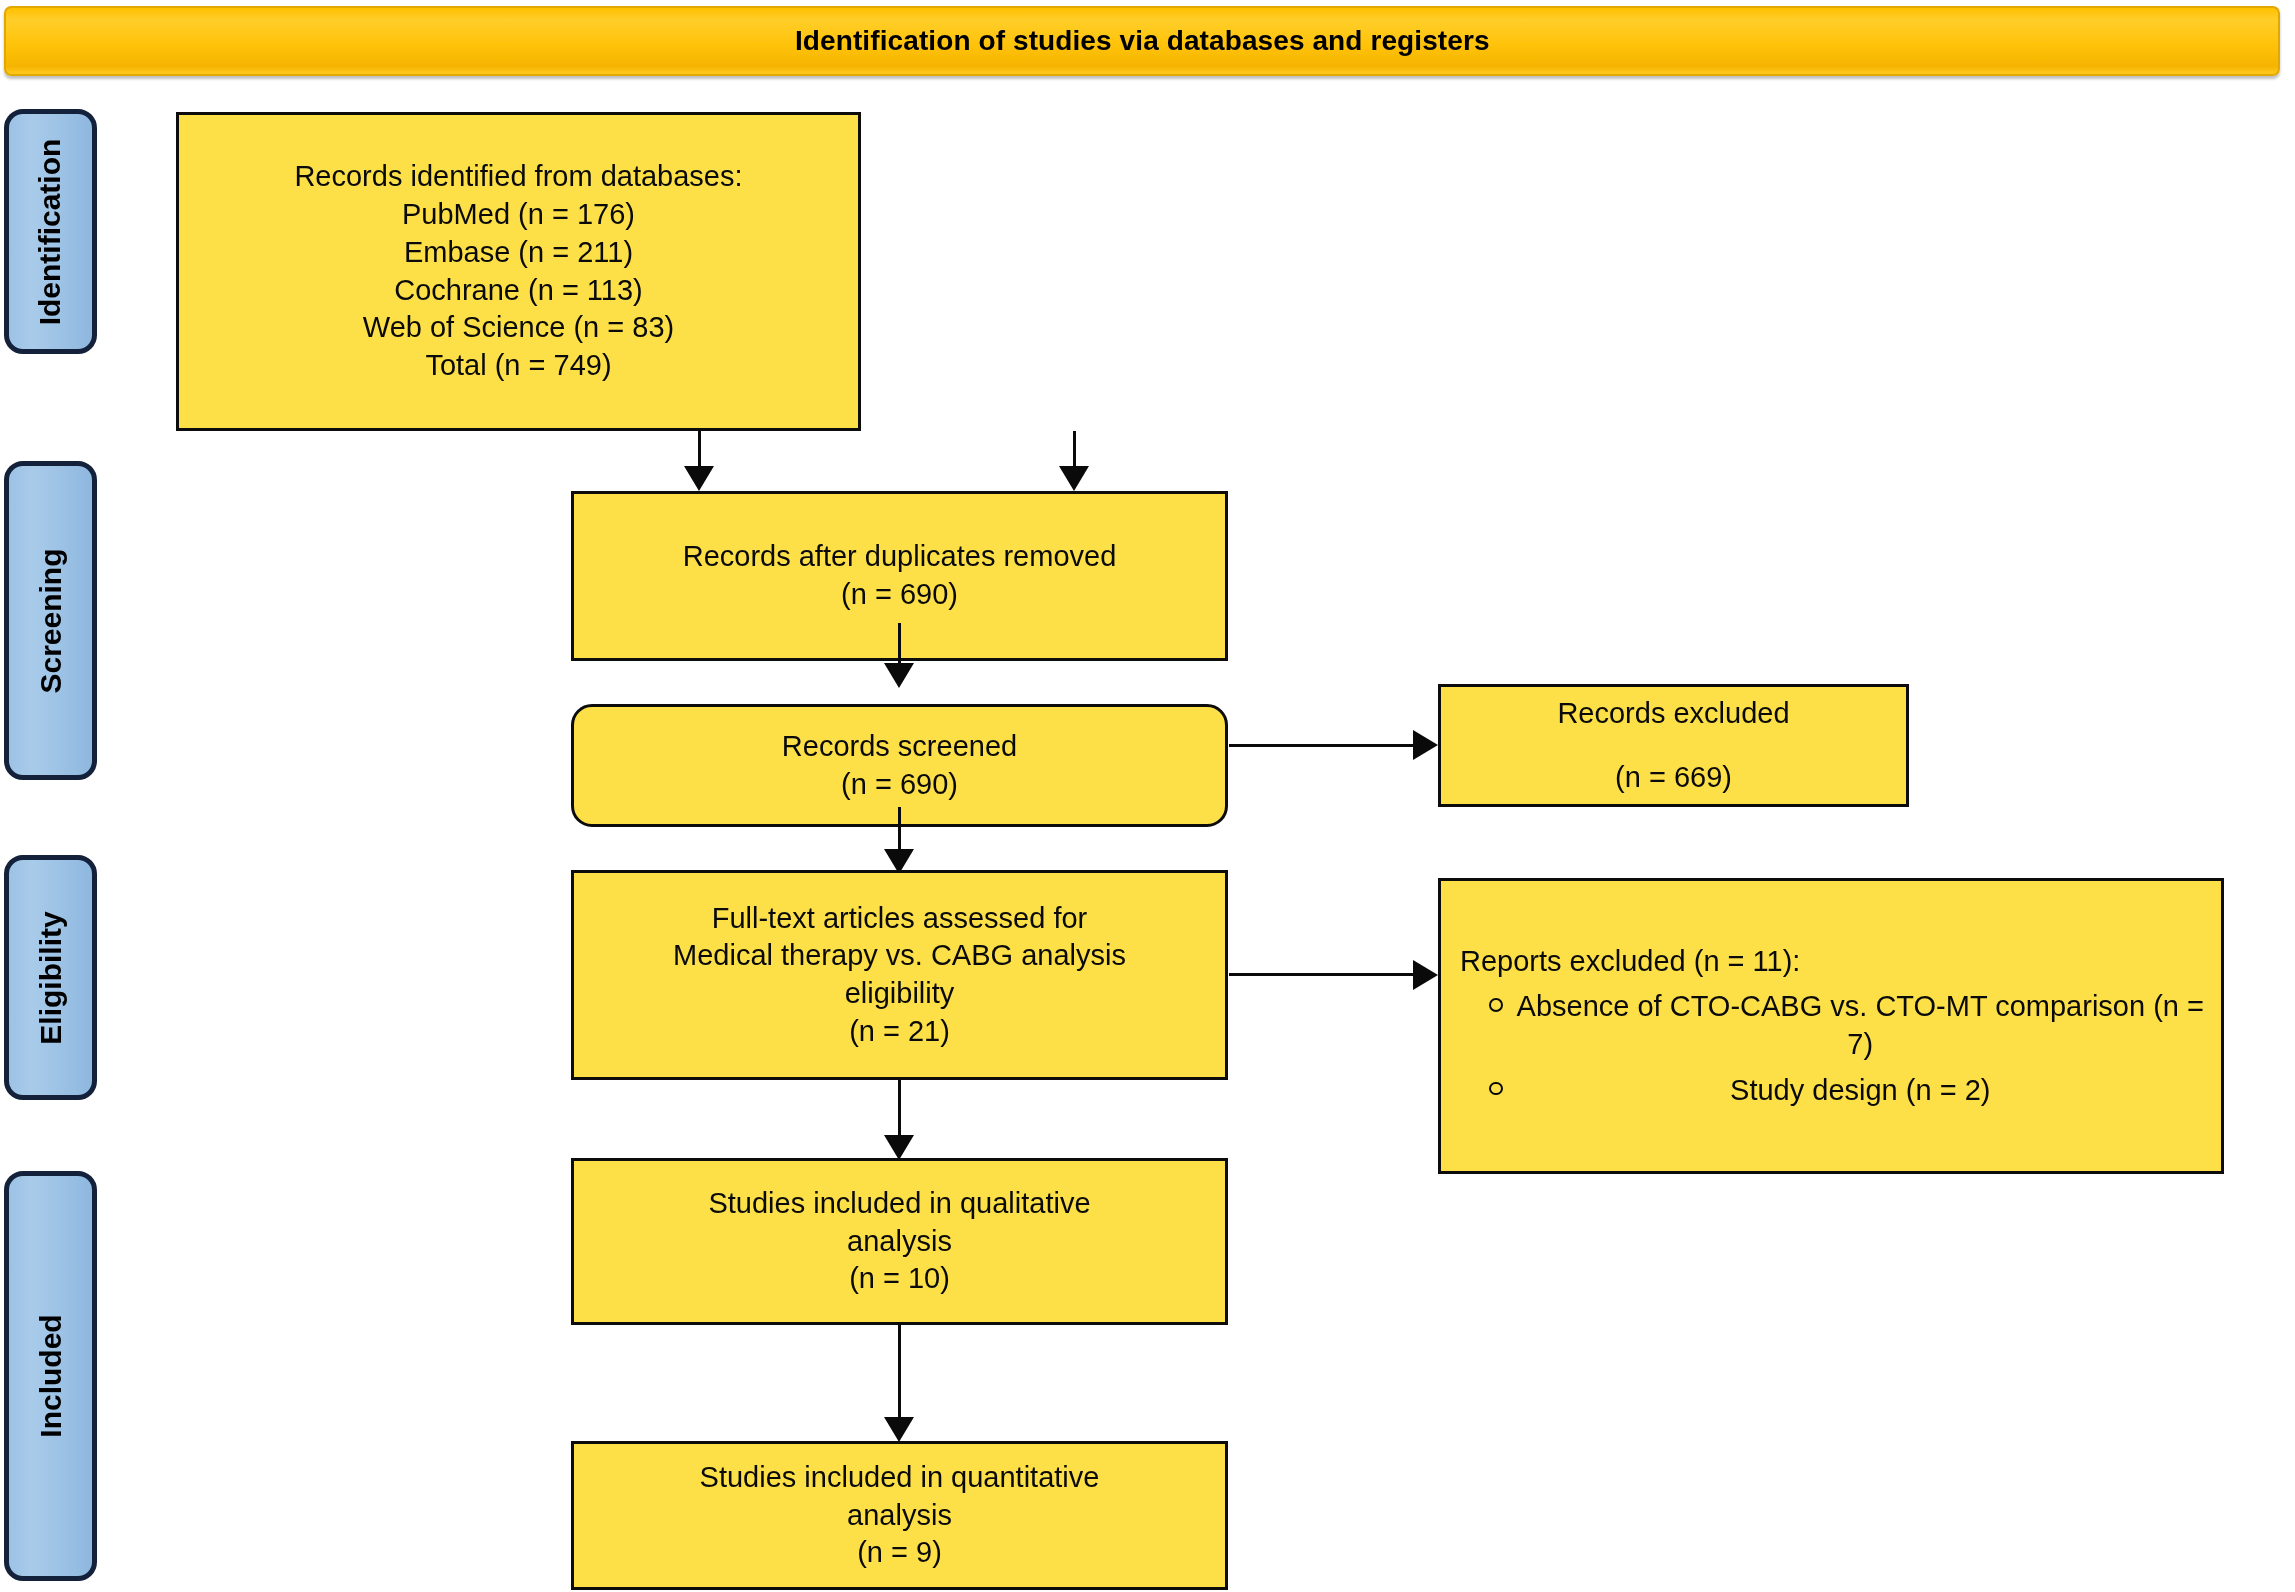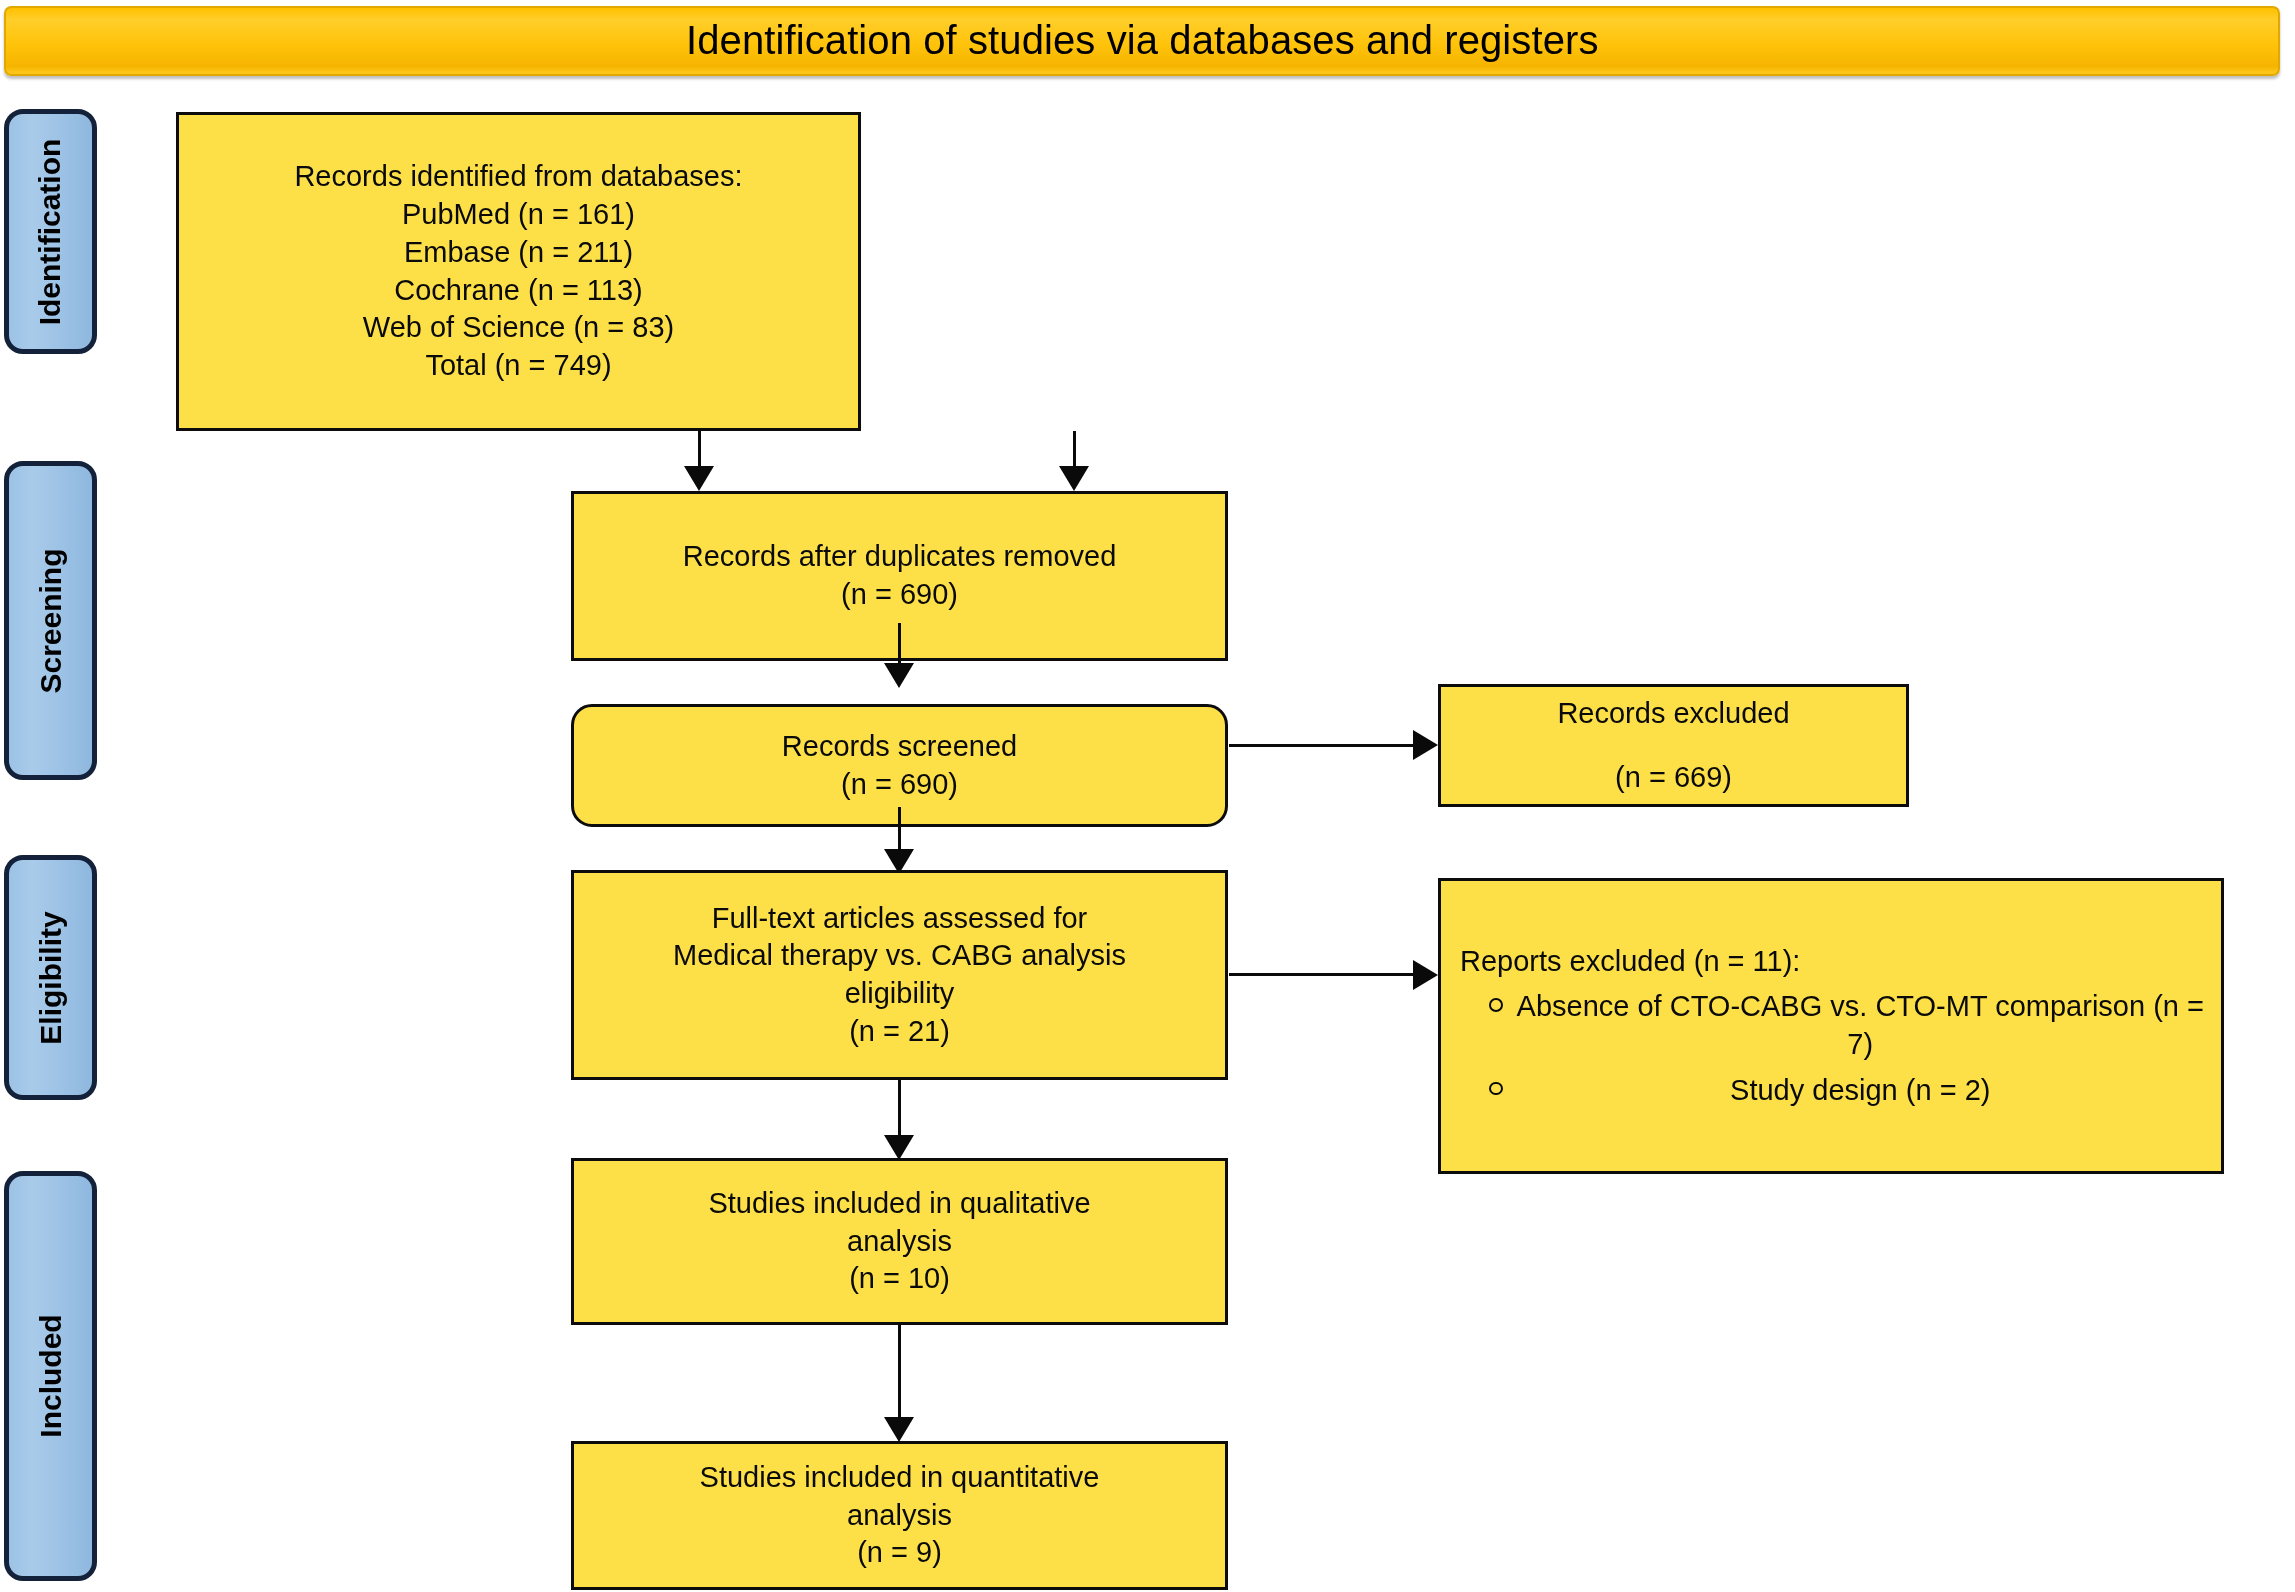--- a/index.html
+++ b/index.html
@@ -29,22 +29,22 @@
                 #FFC000 0%, #FFCE2A 18%, #FFC30A 55%, #F5B400 88%, #FFC81E 100%);
     border: 2.2px solid #E0A800;
     border-radius: 7.2px;
     box-sizing: border-box;
     display: flex;
     align-items: center;
     justify-content: center;
     box-shadow: 0 2.2px 2.9px rgba(0,0,0,0.25);
   }
   .banner-title {
-    font-size: 40px;
-    font-weight: normal;
+    font-size: 28px;
+    font-weight: bold;
     color: #000000;
     letter-spacing: 0.1px;
     text-align: center;
   }
 
   
   .stage {
     position: absolute;
     background: linear-gradient(to right,
                 #9CC2E5 0%, #A9CBEA 28%, #9CC2E5 62%, #8FB8DF 100%);
@@ -163,21 +163,21 @@
   </div>
   <div class="stage" style="left:4.3px; top:855px; width:93px; height:245px;">
     <div class="stage-label">Eligibility</div>
   </div>
   <div class="stage" style="left:4.3px; top:1171px; width:93px; height:410px;">
     <div class="stage-label">Included</div>
   </div>
 
   <div class="box" style="left:176px; top:112px; width:685px; height:319px;">
     <div class="box-line">Records identified from databases:</div>
-    <div class="box-line">PubMed (n = 161)</div>
+    <div class="box-line">PubMed (n = 176)</div>
     <div class="box-line">Embase (n = 211)</div>
     <div class="box-line">Cochrane (n = 113)</div>
     <div class="box-line">Web of Science (n = 83)</div>
     <div class="box-line">Total (n = 749)</div>
   </div>
 
 
   <div class="vline" style="left:698px; top:431px; height:36px;"></div>
   <div class="arrow-down" style="left:684px; top:466px;"></div>
 

